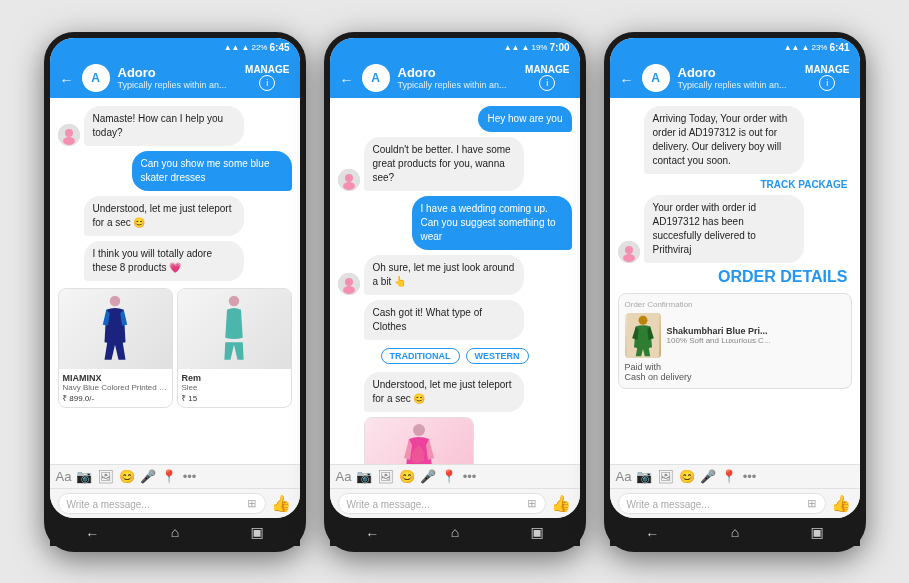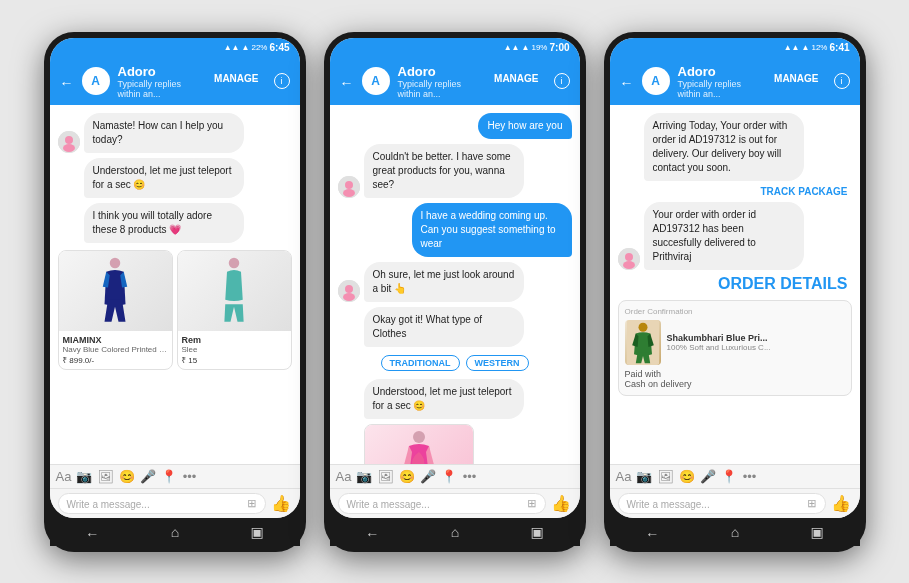--- a/index.html
+++ b/index.html
@@ -96,22 +96,24 @@
       font-size: 13px;
       font-weight: bold;
       line-height: 1.2;
     }
     .header-sub {
       color: rgba(255,255,255,0.85);
       font-size: 9px;
     }
     .header-actions {
       display: flex;
-      gap: 15px;
-      color: white;
+      align-items: center;
+      gap: 0;
+      color: white;
+      flex-direction: column;
     }
     .header-manage {
       font-size: 10px;
       font-weight: bold;
       color: white;
     }
     .header-info-icon {
       width: 16px;
       height: 16px;
       border-radius: 50%;
@@ -376,20 +378,23 @@
         <div class="msg-row">
           <div class="msg-avatar">
             <svg width="22" height="22" viewBox="0 0 22 22">
                 <circle cx="11" cy="11" r="11" fill="#e0e0e0"></circle>
                 <circle cx="11" cy="9" r="4" fill="#f48fb1"></circle>
                 <ellipse cx="11" cy="17" rx="6" ry="4" fill="#f48fb1"></ellipse>
               </svg>
           </div>
           <div class="bubble received">Namaste! How can I help you today?</div>
         </div>
+        <div class="msg-row right">
+          <div class="bubble sent">Can you show me some blue skater dresses</div>
+        </div>
         <div class="msg-row">
           <div style="width:22px;flex-shrink:0;"></div>
           <div class="bubble received">Understood, let me just teleport for a sec 😊</div>
         </div>
         <div class="msg-row">
           <div style="width:22px;flex-shrink:0;"></div>
           <div class="bubble received">I think you will totally adore these 8 products 💗</div>
         </div>
 
         <div class="product-cards-row">
@@ -494,21 +499,21 @@
             <svg width="22" height="22" viewBox="0 0 22 22">
                 <circle cx="11" cy="11" r="11" fill="#e0e0e0"></circle>
                 <circle cx="11" cy="9" r="4" fill="#f48fb1"></circle>
                 <ellipse cx="11" cy="17" rx="6" ry="4" fill="#f48fb1"></ellipse>
               </svg>
           </div>
           <div class="bubble received">Oh sure, let me just look around a bit 👆</div>
         </div>
         <div class="msg-row">
           <div style="width:22px;flex-shrink:0;"></div>
-          <div class="bubble received">Okay got it! What type of Clothes</div>
+          <div class="bubble received">Cash got it! What type of Clothes</div>
         </div>
         <div class="quick-replies">
           <div class="quick-reply">TRADITIONAL</div>
           <div class="quick-reply">WESTERN</div>
         </div>
         <div class="msg-row">
           <div style="width:22px;flex-shrink:0;"></div>
           <div class="bubble received">Understood, let me just teleport for a sec 😊</div>
         </div>
 
@@ -552,21 +557,21 @@
     </div>
   </div>
 
   <div class="phone">
     <div class="phone-inner">
       <div class="status-bar">
         <div class="status-left"></div>
         <div class="status-icons">
           <span>▲▲</span>
           <span>▲</span>
-          <span>12%</span>
+          <span>23%</span>
           <span class="status-time">6:41</span>
         </div>
       </div>
       <div class="messenger-header">
         <span class="header-back">←</span>
         <div class="header-avatar">A</div>
         <div class="header-info">
           <div class="header-name">Adoro</div>
           <div class="header-sub">Typically replies within an...</div>
         </div>

